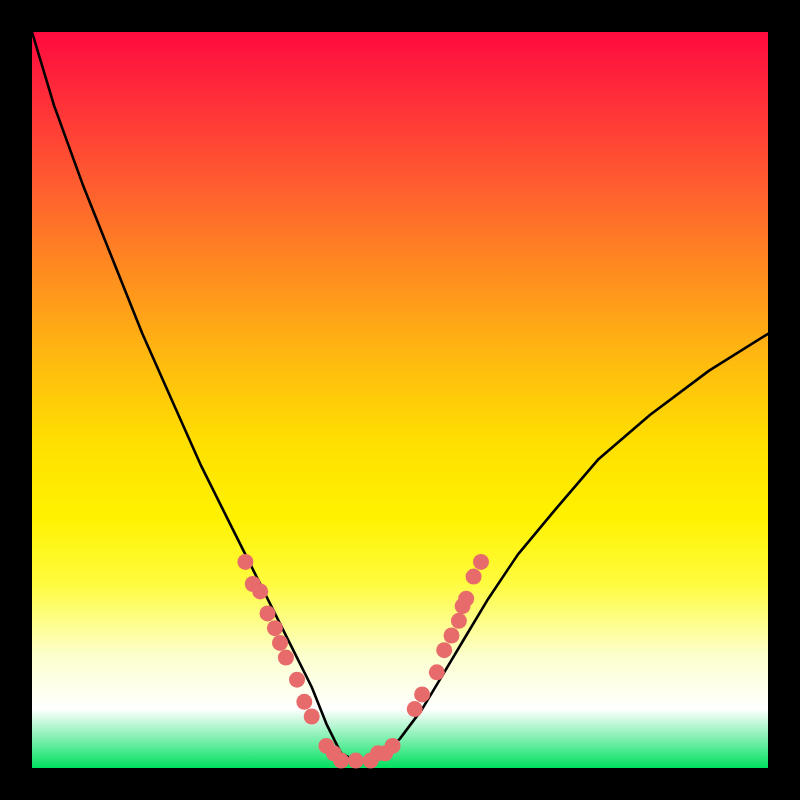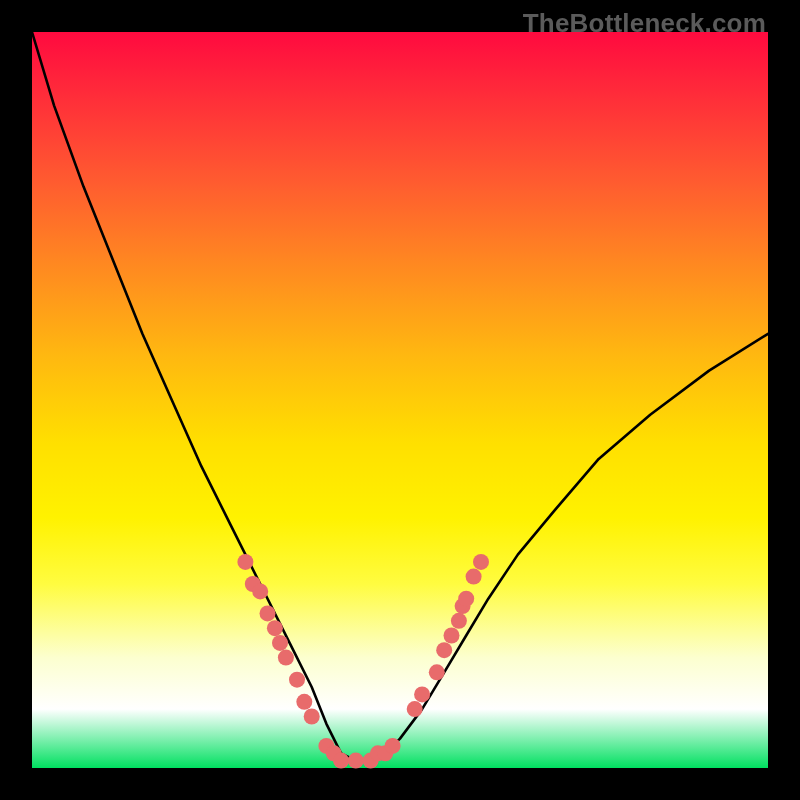--- a/index.html
+++ b/index.html
@@ -95,15 +95,14 @@
           <circle cx="419.5" cy="603.5" r="8" class="marker"></circle>
           <circle cx="426.9" cy="588.8" r="8" class="marker"></circle>
           <circle cx="430.6" cy="574.1" r="8" class="marker"></circle>
           <circle cx="434.2" cy="566.7" r="8" class="marker"></circle>
           <circle cx="441.6" cy="544.6" r="8" class="marker"></circle>
           <circle cx="449.0" cy="529.9" r="8" class="marker"></circle>
         </g>
     </svg>
   </div>
 
-  <div class="watermark">TheBottleneck.com</div>
 
 </div>
 
 </body></html>

